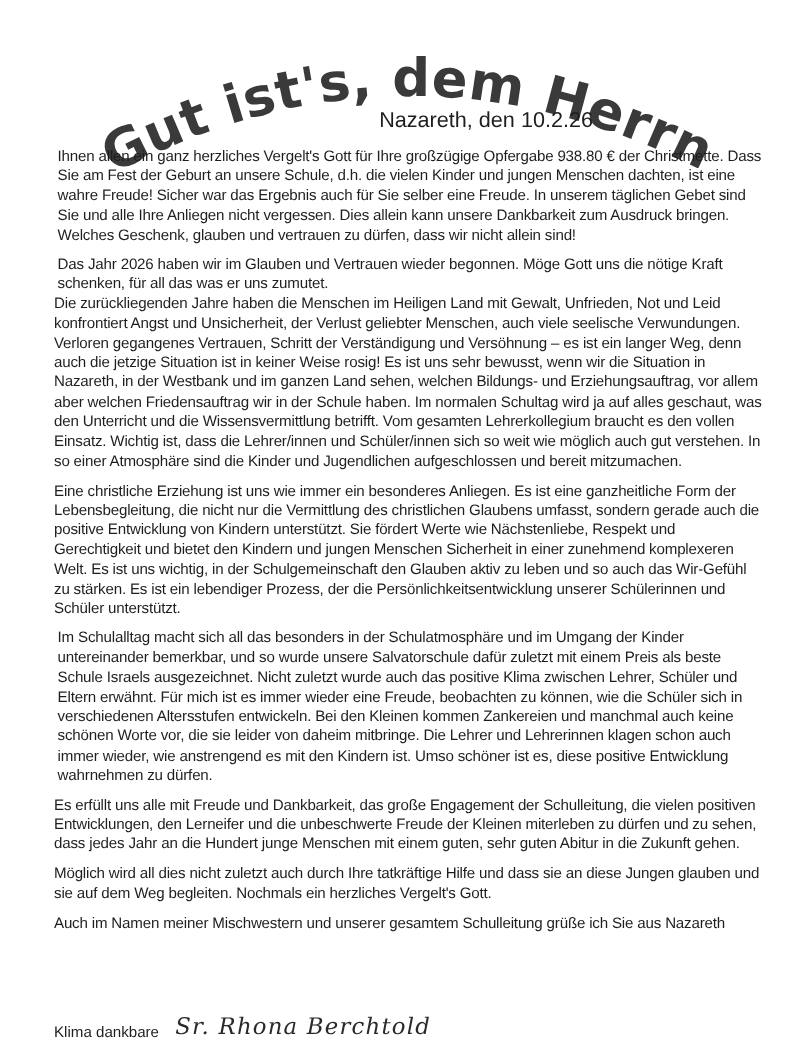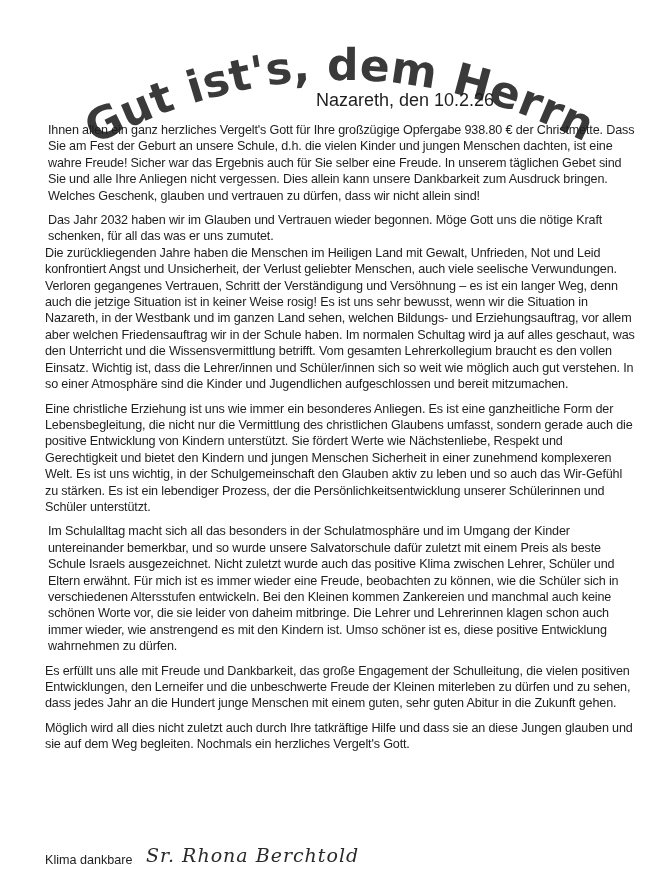--- a/index.html
+++ b/index.html
@@ -99,26 +99,27 @@
     </defs>
     <text>
       <textPath href="#arcPath" startOffset="2%">Gut ist's, dem Herrn zu danken</textPath>
     </text>
   </svg>
 
   <div class="dateline">Nazareth, den 10.2.26</div>
 
   <div class="body-text">
     <p class="indent">Ihnen allen ein ganz herzliches Vergelt's Gott für Ihre großzügige Opfergabe 938.80 € der Christmette. Dass Sie am Fest der Geburt an unsere Schule, d.h. die vielen Kinder und jungen Menschen dachten, ist eine wahre Freude! Sicher war das Ergebnis auch für Sie selber eine Freude. In unserem täglichen Gebet sind Sie und alle Ihre Anliegen nicht vergessen. Dies allein kann unsere Dankbarkeit zum Ausdruck bringen. Welches Geschenk, glauben und vertrauen zu dürfen, dass wir nicht allein sind!</p>
-    <p class="indent tight">Das Jahr 2032 haben wir im Glauben und Vertrauen wieder begonnen. Möge Gott uns die nötige Kraft schenken, für all das was er uns zumutet.</p>
+    <p class="indent tight">Das Jahr 2026 haben wir im Glauben und Vertrauen wieder begonnen. Möge Gott uns die nötige Kraft schenken, für all das was er uns zumutet.</p>
     <p>Die zurückliegenden Jahre haben die Menschen im Heiligen Land mit Gewalt, Unfrieden, Not und Leid konfrontiert Angst und Unsicherheit, der Verlust geliebter Menschen, auch viele seelische Verwundungen. Verloren gegangenes Vertrauen, Schritt der Verständigung und Versöhnung – es ist ein langer Weg, denn auch die jetzige Situation ist in keiner Weise rosig! Es ist uns sehr bewusst, wenn wir die Situation in Nazareth, in der Westbank und im ganzen Land sehen, welchen Bildungs- und Erziehungsauftrag, vor allem aber welchen Friedensauftrag wir in der Schule haben. Im normalen Schultag wird ja auf alles geschaut, was den Unterricht und die Wissensvermittlung betrifft. Vom gesamten Lehrerkollegium braucht es den vollen Einsatz. Wichtig ist, dass die Lehrer/innen und Schüler/innen sich so weit wie möglich auch gut verstehen. In so einer Atmosphäre sind die Kinder und Jugendlichen aufgeschlossen und bereit mitzumachen.</p>
     <p>Eine christliche Erziehung ist uns wie immer ein besonderes Anliegen. Es ist eine ganzheitliche Form der Lebensbegleitung, die nicht nur die Vermittlung des christlichen Glaubens umfasst, sondern gerade auch die positive Entwicklung von Kindern unterstützt. Sie fördert Werte wie Nächstenliebe, Respekt und Gerechtigkeit und bietet den Kindern und jungen Menschen Sicherheit in einer zunehmend komplexeren Welt. Es ist uns wichtig, in der Schulgemeinschaft den Glauben aktiv zu leben und so auch das Wir-Gefühl zu stärken. Es ist ein lebendiger Prozess, der die Persönlichkeitsentwicklung unserer Schülerinnen und Schüler unterstützt.</p>
     <p class="indent">Im Schulalltag macht sich all das besonders in der Schulatmosphäre und im Umgang der Kinder untereinander bemerkbar, und so wurde unsere Salvatorschule dafür zuletzt mit einem Preis als beste Schule Israels ausgezeichnet. Nicht zuletzt wurde auch das positive Klima zwischen Lehrer, Schüler und Eltern erwähnt. Für mich ist es immer wieder eine Freude, beobachten zu können, wie die Schüler sich in verschiedenen Altersstufen entwickeln. Bei den Kleinen kommen Zankereien und manchmal auch keine schönen Worte vor, die sie leider von daheim mitbringe. Die Lehrer und Lehrerinnen klagen schon auch immer wieder, wie anstrengend es mit den Kindern ist. Umso schöner ist es, diese positive Entwicklung wahrnehmen zu dürfen.</p>
     <p>Es erfüllt uns alle mit Freude und Dankbarkeit, das große Engagement der Schulleitung, die vielen positiven Entwicklungen, den Lerneifer und die unbeschwerte Freude der Kleinen miterleben zu dürfen und zu sehen, dass jedes Jahr an die Hundert junge Menschen mit einem guten, sehr guten  Abitur in die Zukunft gehen.</p>
     <p>Möglich wird all dies nicht zuletzt auch durch Ihre tatkräftige Hilfe und dass sie an diese Jungen glauben und sie auf dem Weg begleiten. Nochmals ein herzliches Vergelt's Gott.</p>
+    <p>Auch im Namen meiner Mischwestern und unserer gesamtem Schulleitung grüße ich Sie aus Nazareth</p>
   </div>
 
   <div class="closing-row">Klima dankbare</div>
 
   <svg class="signature" viewBox="0 0 240 32">
     <text x="4" y="24">Sr. Rhona Berchtold</text>
   </svg>
 
 </div>
 

